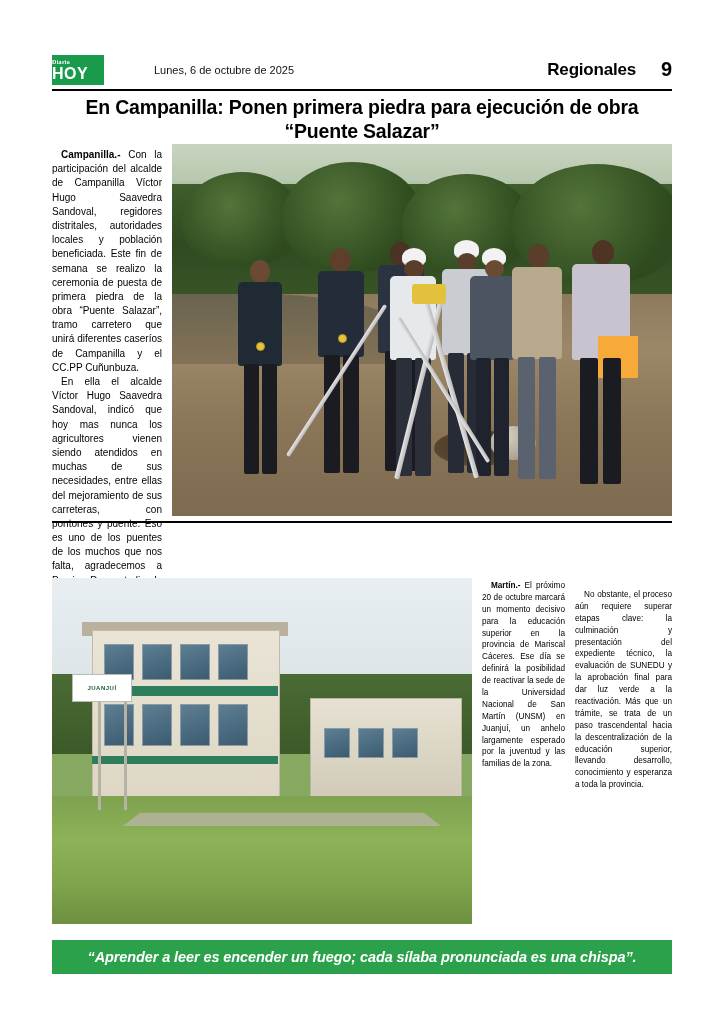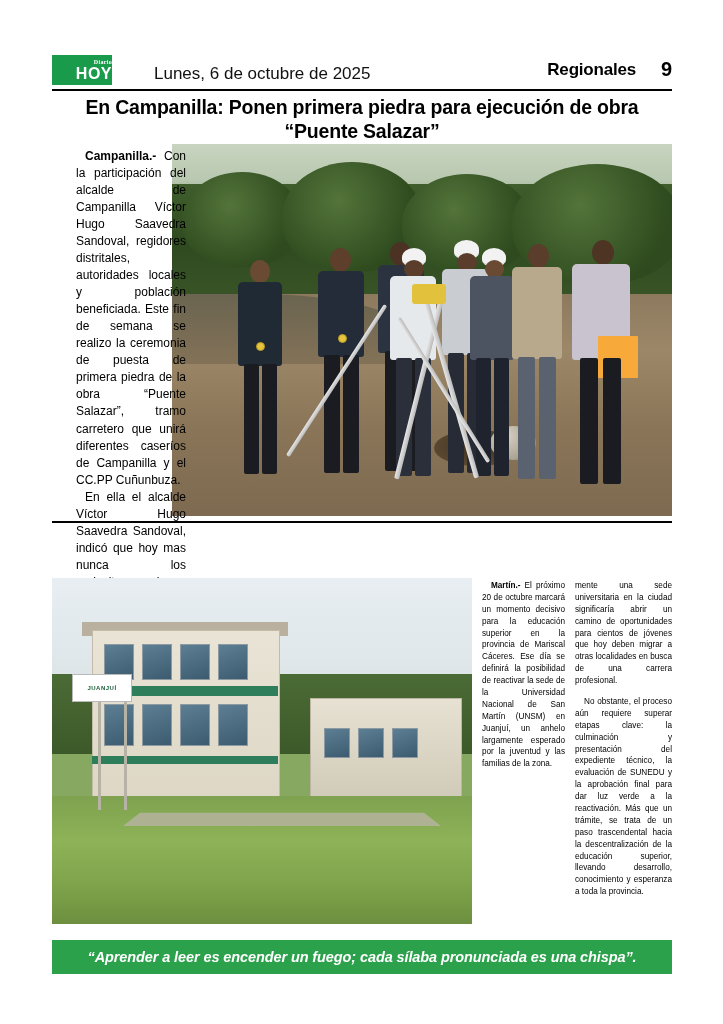--- a/index.html
+++ b/index.html
@@ -31,42 +31,41 @@
     width: 620px;
     height: 32px;
   }
   .logo-box {
     position: absolute;
     left: 0; top: 0;
     width: 52px;
     height: 30px;
     background: #1a9a4b;
     color: #ffffff;
-    text-align: right;
+    text-align: left;
     line-height: 1;
-    padding-left: 8px;
   }
   .logo-top {
     font-size: 6px;
     font-weight: bold;
     letter-spacing: 0.3px;
     padding-top: 4px;
     font-family: "Liberation Serif", serif;
   }
   .logo-main {
     font-size: 16px;
     font-weight: bold;
     letter-spacing: 0.5px;
     padding-top: 1px;
   }
   .masthead-date {
     position: absolute;
     left: 62px;
     top: 9px;
-    font-size: 17px;
+    font-size: 11px;
     color: #111;
     padding-left: 40px;
   }
   .masthead-section {
     position: absolute;
     right: 36px;
     top: 5px;
     font-size: 17px;
     font-weight: bold;
     letter-spacing: -0.2px;
@@ -106,25 +105,24 @@
     width: 500px;
     height: 372px;
     overflow: hidden;
     background: #4e6a3c;
   }
   .col1 {
     position: absolute;
     left: 52px;
     top: 148px;
     width: 110px;
-    font-size: 12px;
+    font-size: 10px;
     line-height: 1.42;
     text-align: justify;
     color: #000;
-    margin-left: 24px;
   }
   .col1 p { margin: 0 0 0 0; text-indent: 9px; }
   .col1 .lead { text-indent: 9px; }
   .col1 b { font-weight: bold; }
   .col1 .credit { font-style: italic; text-indent: 9px; }
 
   
   .rule-mid {
     position: absolute;
     left: 52px;
@@ -438,20 +436,19 @@
     <div class="p2-pole" style="left:72px; top:122px; height:110px;"></div>
     <div class="p2-sign">JUANJUÍ</div>
   </div>
 
   <div class="col2a">
     <p><b>Martín.-</b><span> El próximo 20 de octubre marcará un momento decisivo para la educación superior en la provincia de Mariscal Cáceres. Ese día se definirá la posibilidad de reactivar la sede de la Universidad Nacional de San Martín (UNSM) en Juanjuí, un anhelo largamente esperado por la juventud y las familias de la zona.</span></p>
     <div class="spacer"></div>
   </div>
 
   <div class="col2b">
-    <p style="text-indent:0">mente una sede universitaria en la ciudad significaría abrir un camino de oportunidades para cientos de jóvenes que hoy deben migrar a otras localidades en busca de una carrera profesional.</p>
     <div class="spacer"></div>
     <p>No obstante, el proceso aún requiere superar etapas clave: la culminación y presentación del expediente técnico, la evaluación de SUNEDU y la aprobación final para dar luz verde a la reactivación. Más que un trámite, se trata de un paso trascendental hacia la descentralización de la educación superior, llevando desarrollo, conocimiento y esperanza a toda la provincia.</p>
   </div>
 
   <div class="quote">“Aprender a leer es encender un fuego; cada sílaba pronunciada es una chispa”.</div>
 
 </div>
 
 </body></html>

